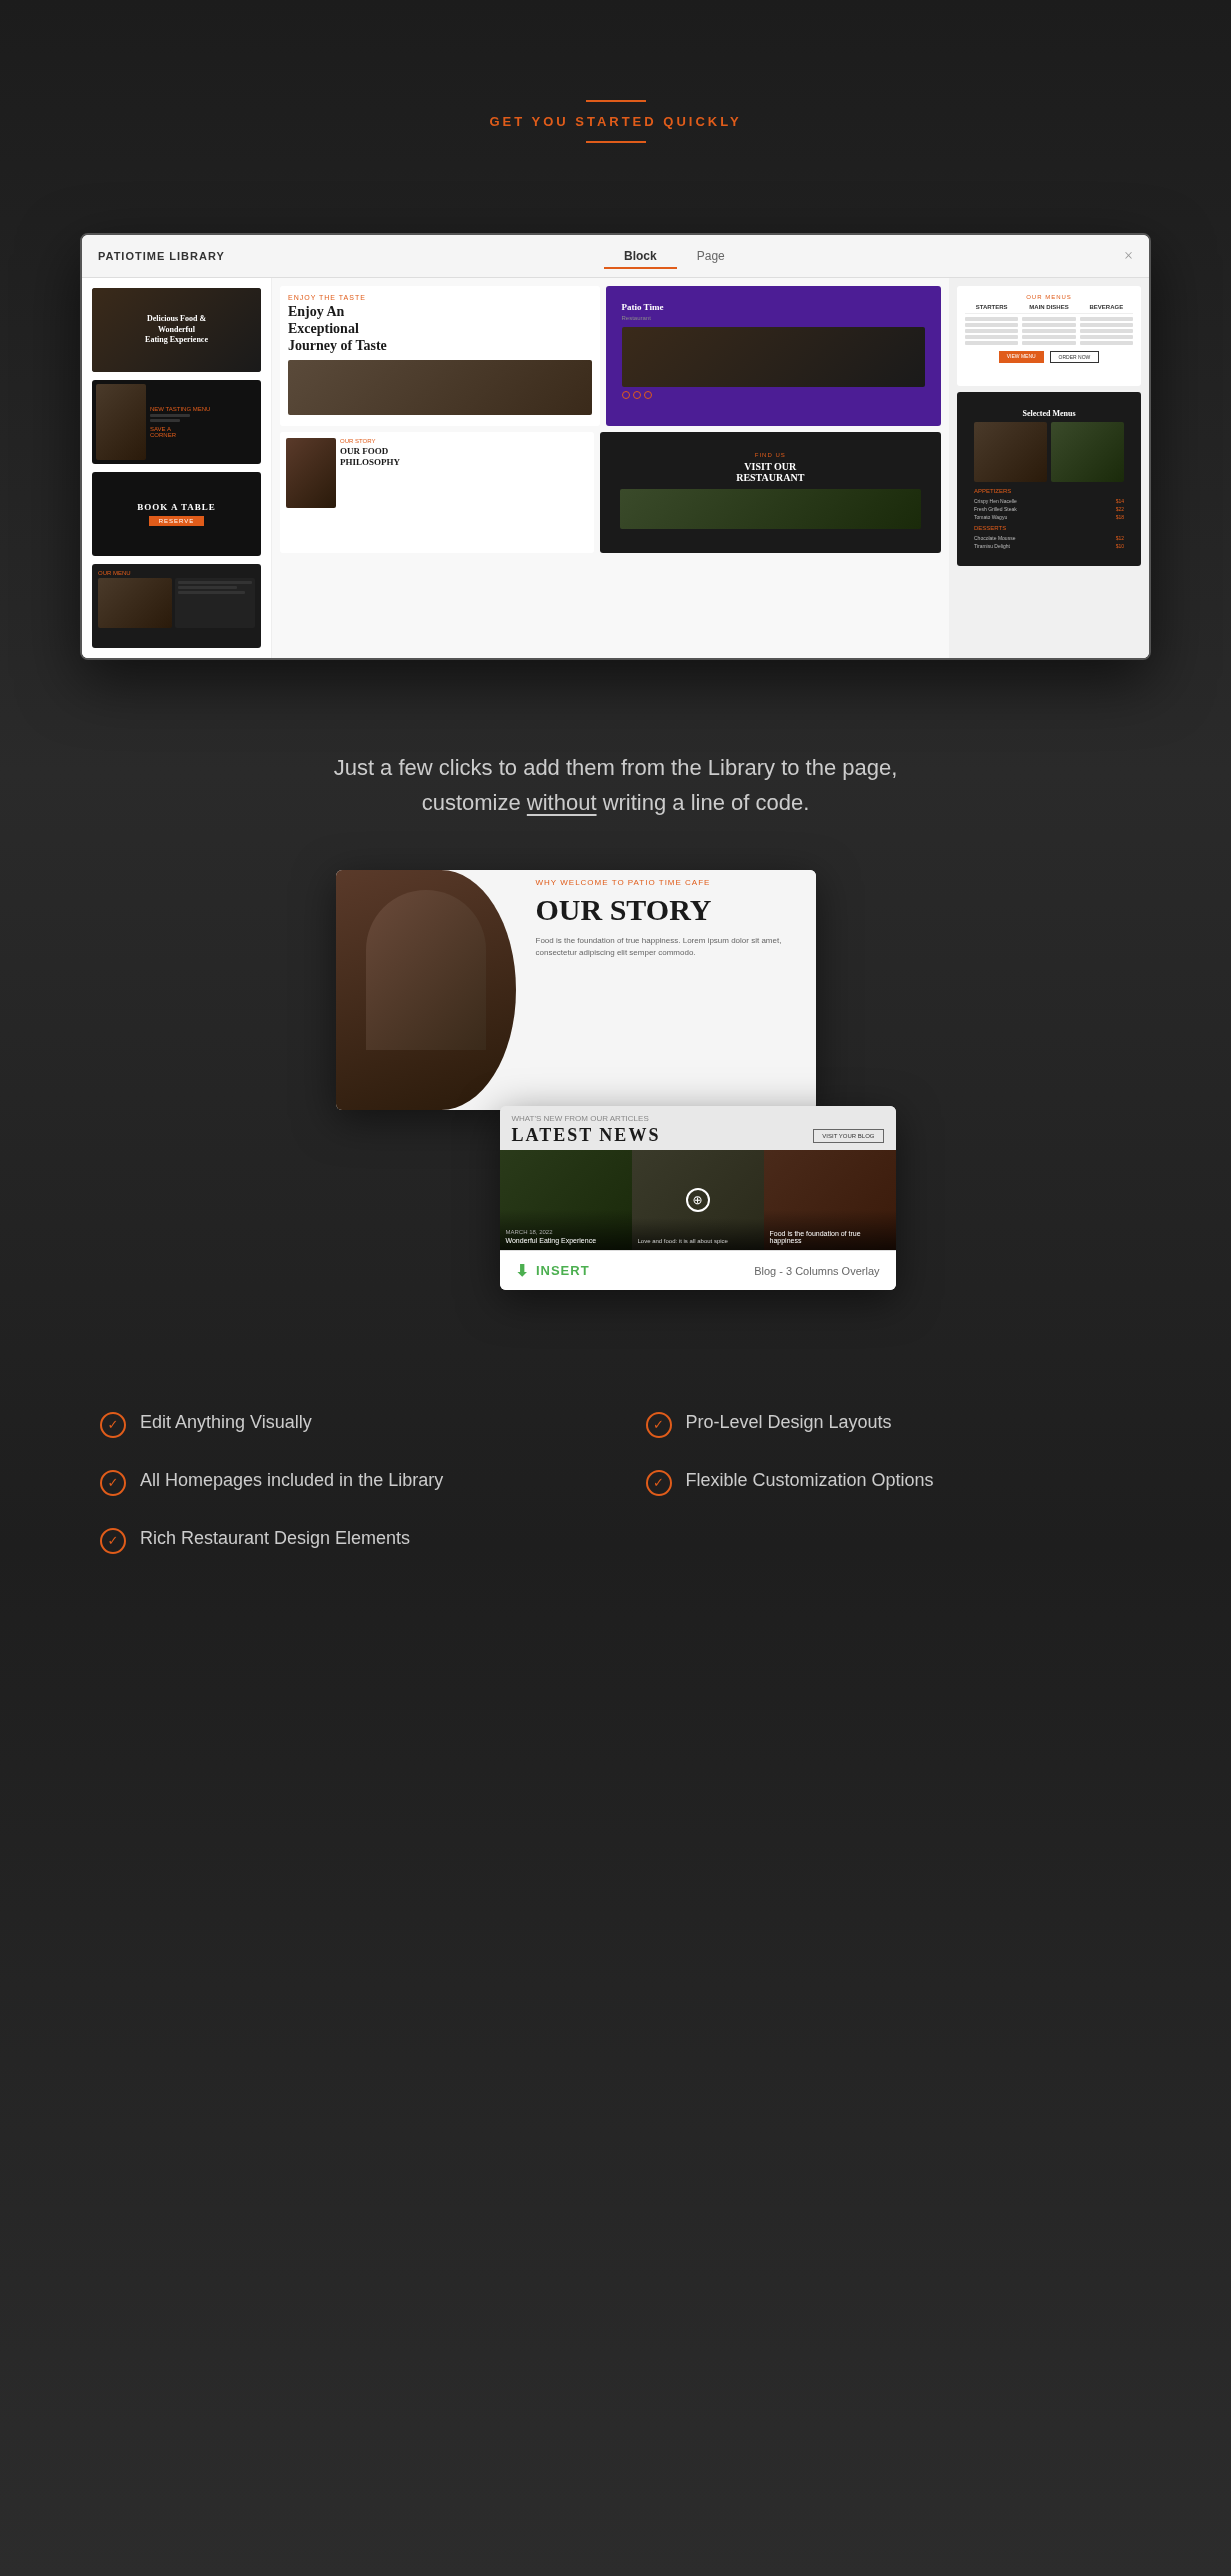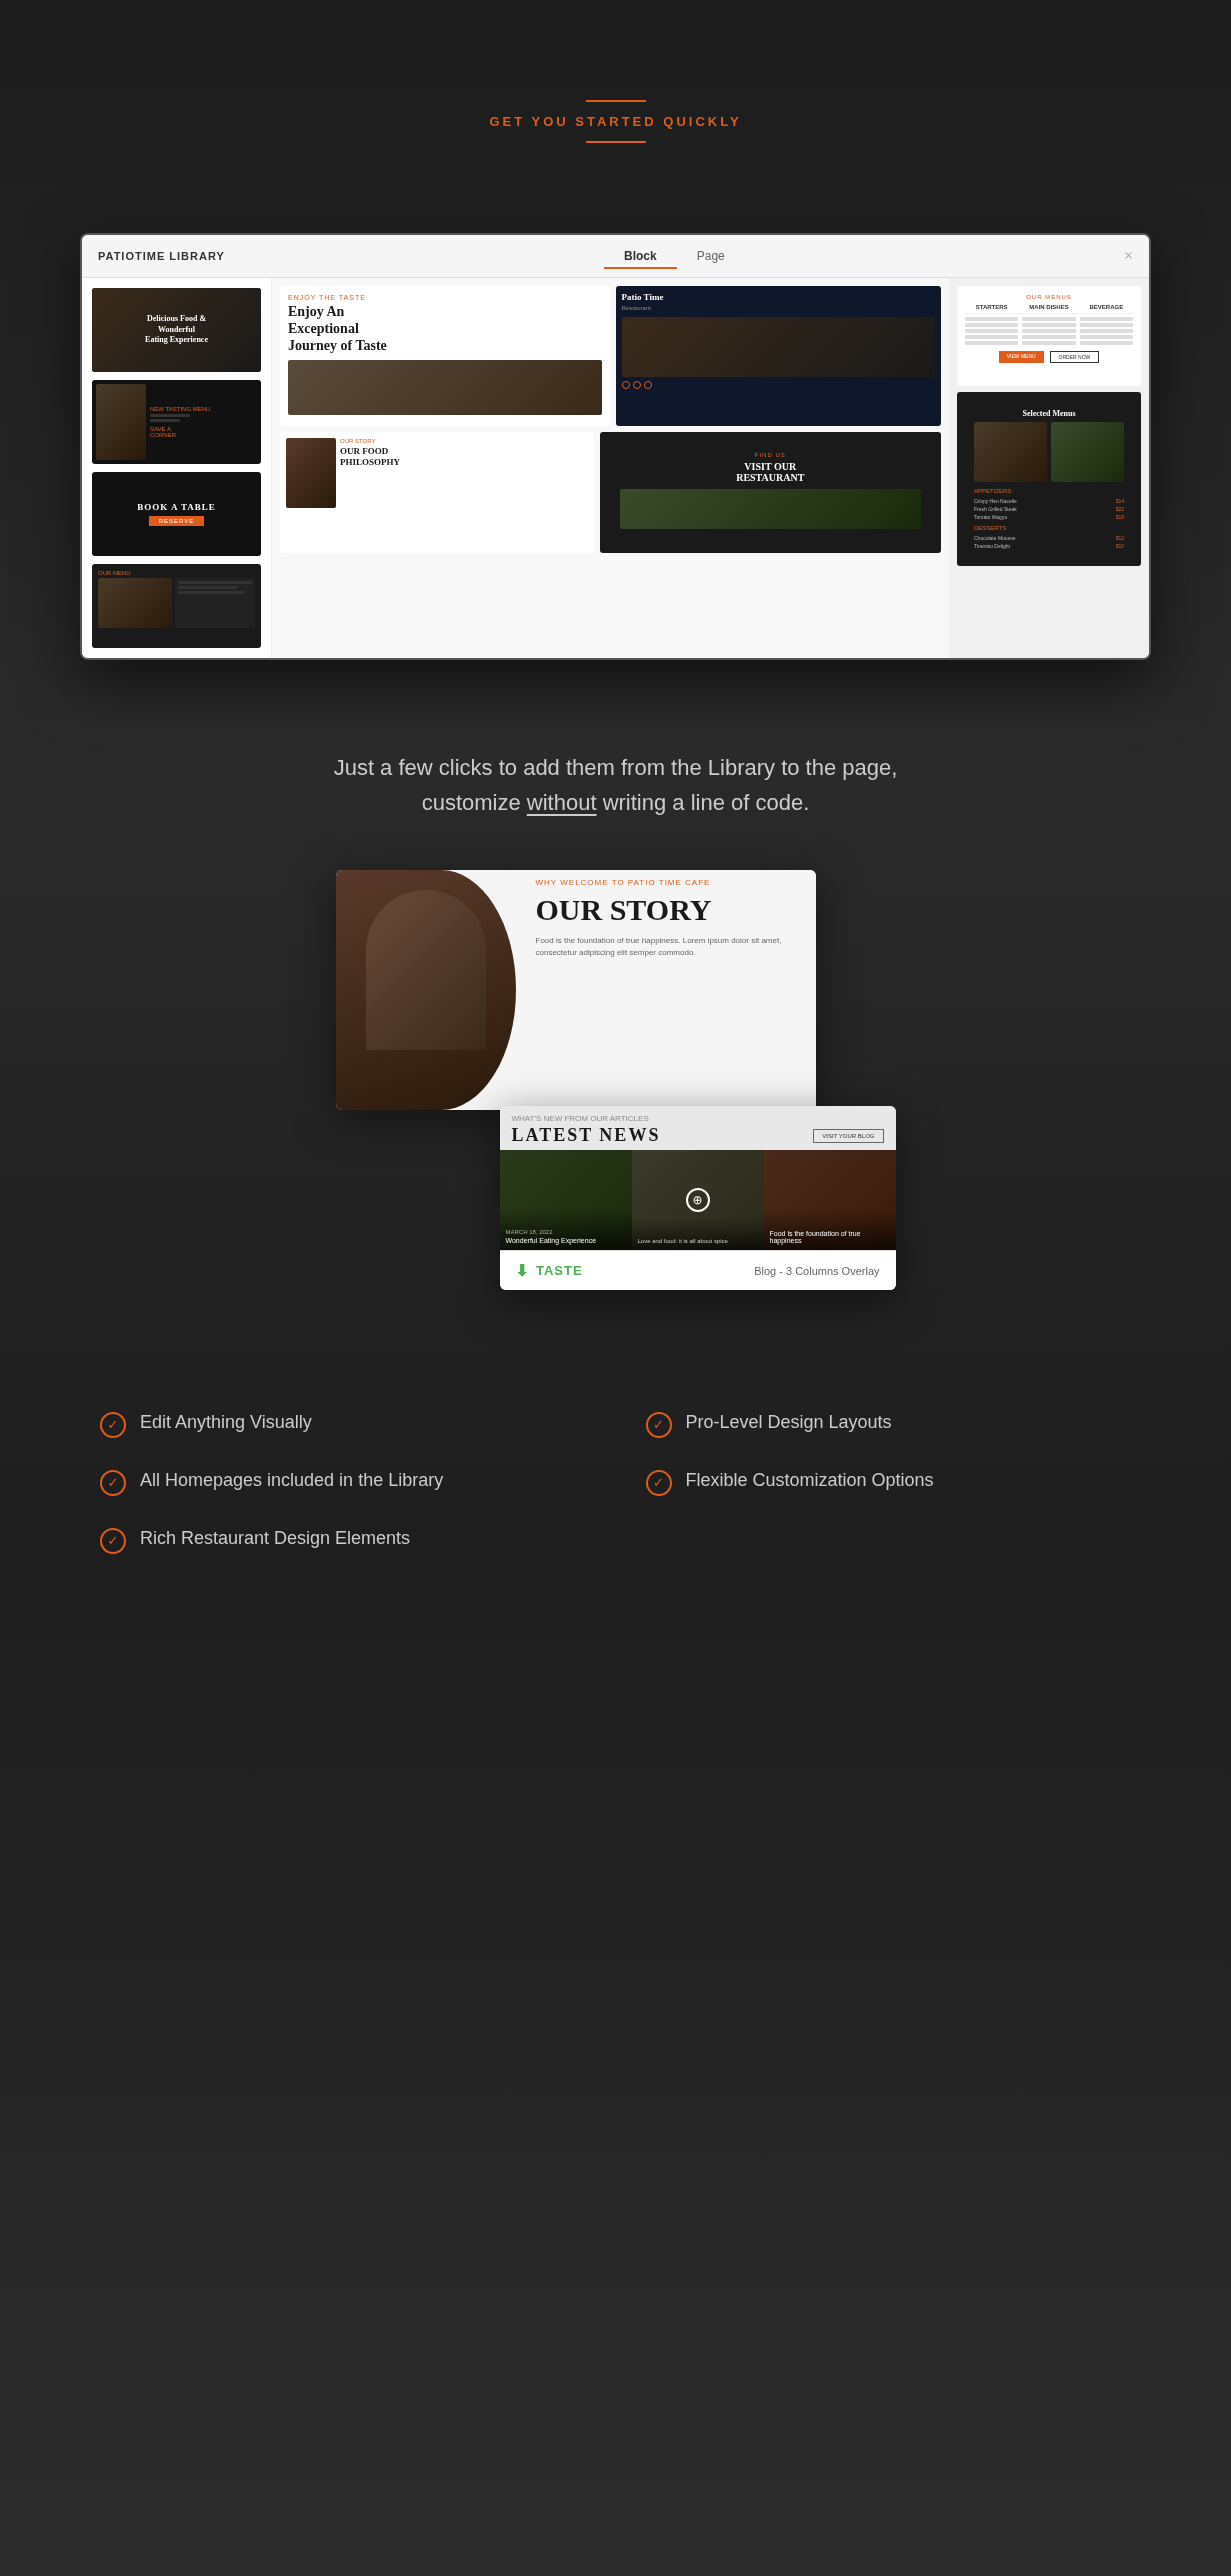--- a/index.html
+++ b/index.html
@@ -547,21 +547,21 @@
       </div>
 
       <div class="middle-column">
 
         <div class="middle-top">
           <div class="mid-block" style="background:#fff;padding:8px;min-height:140px;">
             <div style="font-size:7px;color:#e05c1a;font-family:Arial,sans-serif;letter-spacing:1px;margin-bottom:3px;">ENJOY THE TASTE</div>
             <div style="font-size:14px;font-weight:bold;color:#1a1a1a;font-family:Georgia,serif;line-height:1.2;margin-bottom:6px;">Enjoy An<br>Exceptional<br>Journey of Taste</div>
             <div style="width:100%;height:55px;background:linear-gradient(135deg,#5a4a3a,#3a2a1a);border-radius:2px;"></div>
           </div>
-          <div class="mid-block" style="background:#0f172a;padding:6px;min-height:140px;">
+          <div class="mid-block" style="background:#4c1d95;padding:16px;min-height:140px;">
             <div style="font-size:9px;color:#fff;font-family:Georgia,serif;font-weight:bold;margin-bottom:3px;">Patio Time</div>
             <div style="font-size:6px;color:#888;font-family:Arial,sans-serif;margin-bottom:6px;">Restaurant</div>
             <div style="display:flex;gap:3px;height:60px;margin-bottom:4px;">
               <div style="flex:1;background:linear-gradient(135deg,#3a2a1a,#1a1a1a);border-radius:2px;"></div>
             </div>
             <div style="display:flex;gap:3px;">
               <div style="width:8px;height:8px;border:1px solid #e05c1a;border-radius:50%;"></div>
               <div style="width:8px;height:8px;border:1px solid #e05c1a;border-radius:50%;"></div>
               <div style="width:8px;height:8px;border:1px solid #e05c1a;border-radius:50%;"></div>
             </div>
@@ -708,21 +708,21 @@
               <div style="font-size:6px;color:#ccc;">Love and food: it is all about spice</div>
             </div>
           </div>
           <div class="news-photo news-photo-3">
             <div class="news-photo-caption">Food is the foundation of true happiness</div>
           </div>
         </div>
         <div class="insert-bar">
           <div class="insert-label">
             <span class="insert-icon" style="color:#4CAF50;">⬇</span>
-            <span style="color:#4CAF50;font-weight:bold;font-family:Arial,sans-serif;font-size:13px;letter-spacing:1px;">TASTE</span>
+            <span style="color:#4CAF50;font-weight:bold;font-family:Arial,sans-serif;font-size:13px;letter-spacing:1px;">INSERT</span>
           </div>
           <div class="block-type-label">Blog - 3 Columns Overlay</div>
         </div>
       </div>
 
     </div>
   </div>
 
   <div class="features-section">
     <div class="features-grid">

